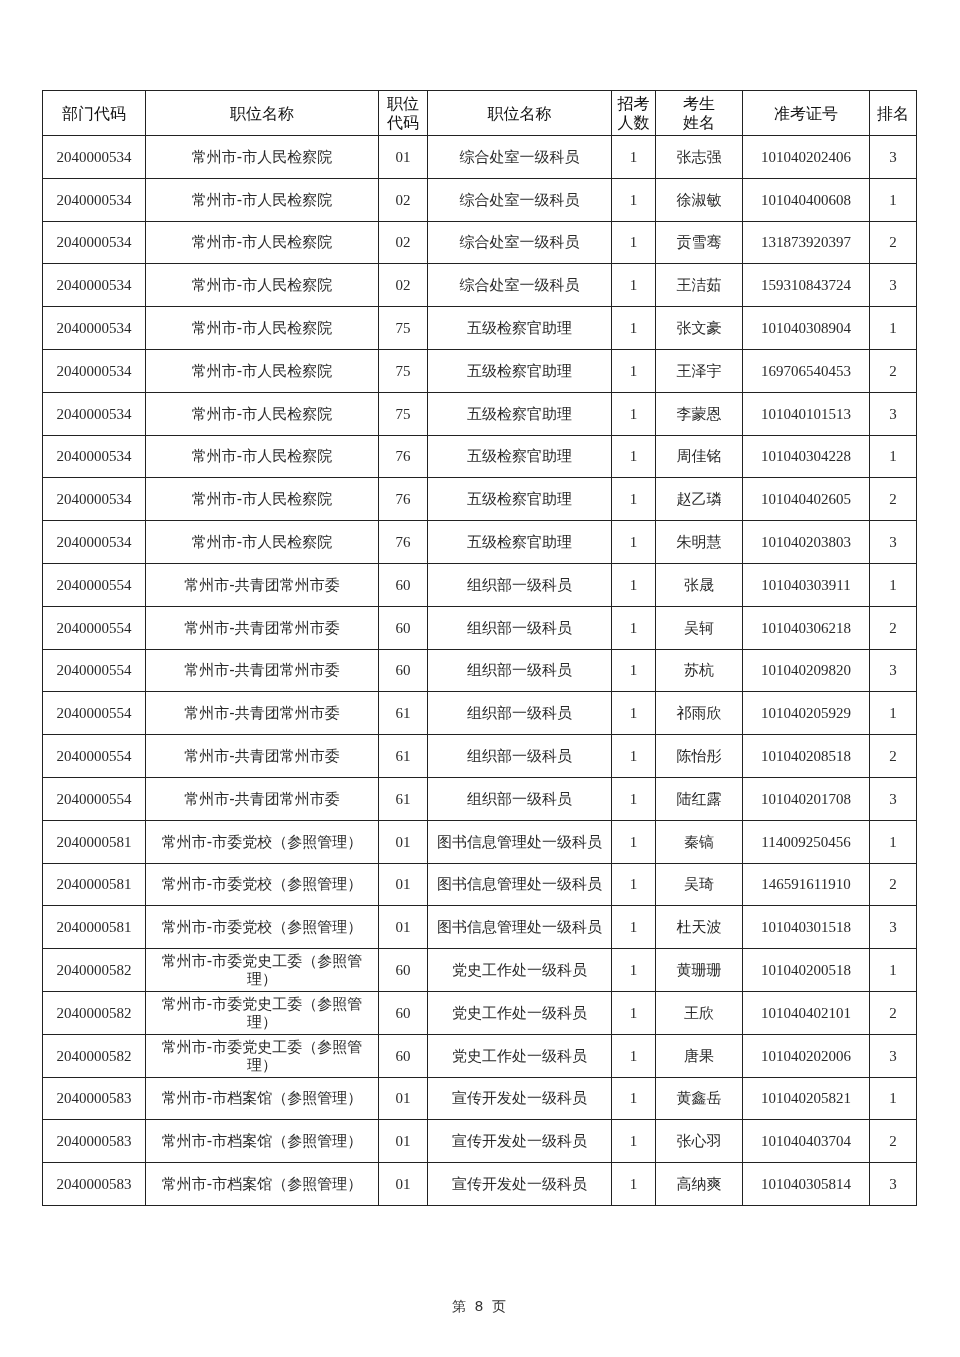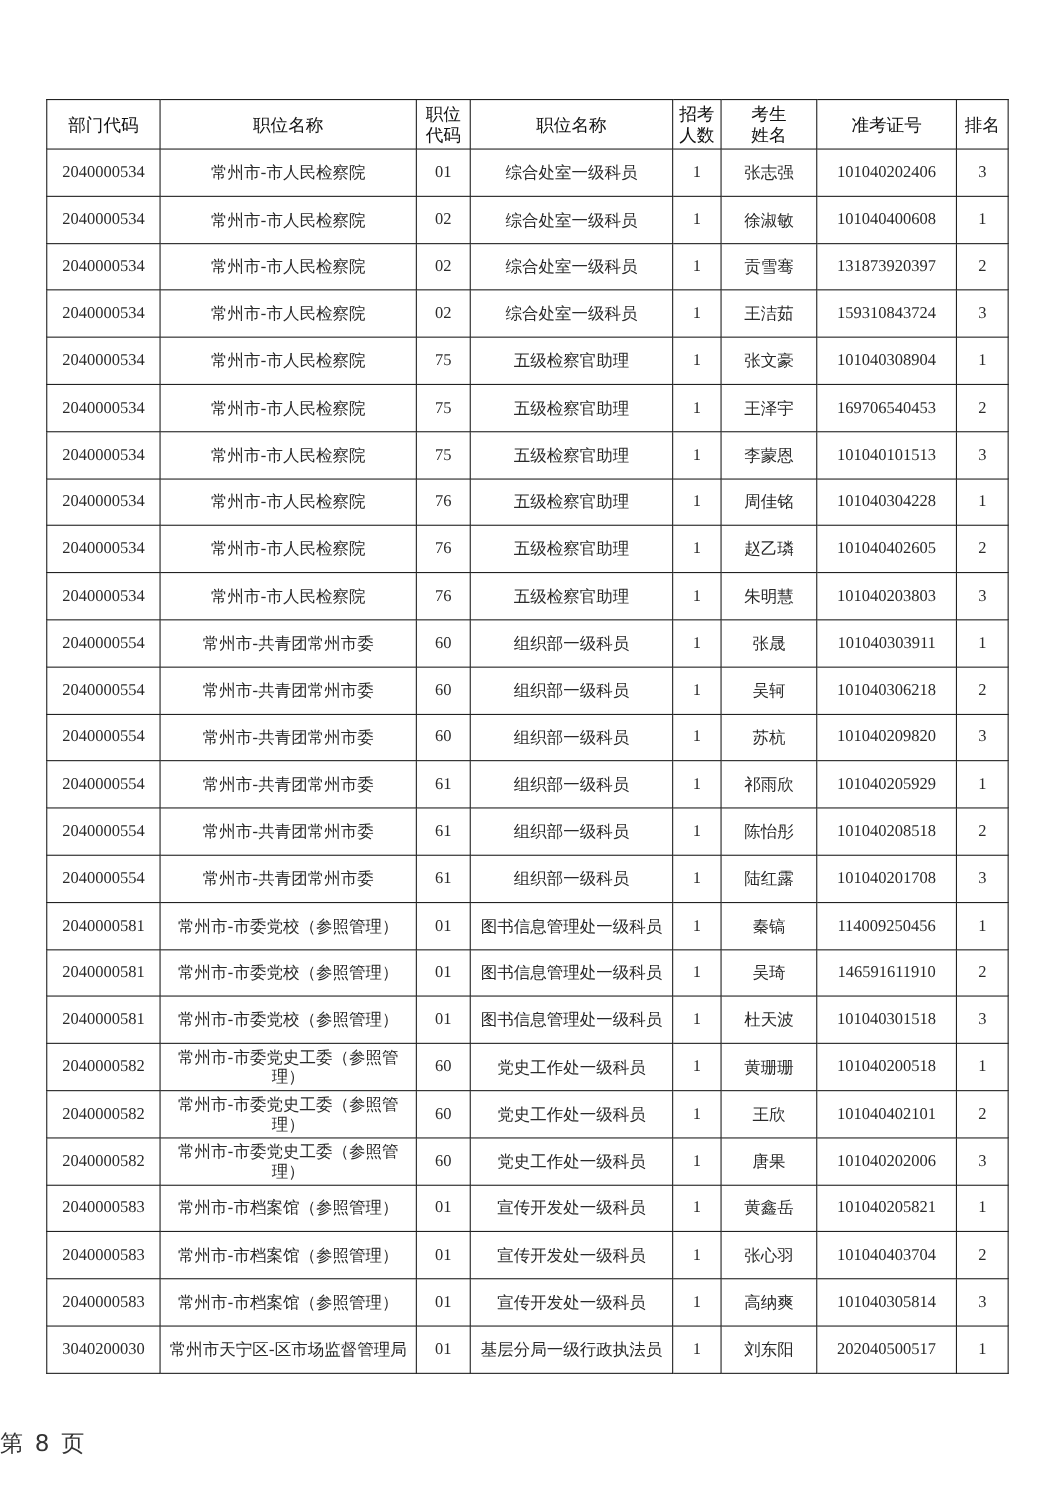--- a/index.html
+++ b/index.html
@@ -17,22 +17,22 @@
   }
   table.results th {
     height: 44px; font-family: "DejaVu Sans", "Liberation Sans", sans-serif;
     font-weight: normal; font-size: 16px; line-height: 19px; color: #111; margin-left: 28px;
   }
   table.results td { height: 41.8px; font-size: 15px; line-height: 18px; color: #2a2a2a; }
   td.num { font-family: "Liberation Serif", "DejaVu Serif", serif; font-size: 16px; }
   td.cjk { font-family: "DejaVu Sans", "Liberation Sans", sans-serif; font-size: 15px; color: #333; }
   td.wrap { line-height: 17px; font-size: 15px; }
   .footer {
-    position: absolute; left: 0; width: 960px; top: 1298px; text-align: left;
-    font-family: "DejaVu Sans", "Liberation Sans", sans-serif; font-size: 21px; color: #333;
+    position: absolute; left: 0; width: 960px; top: 1298px; text-align: center;
+    font-family: "DejaVu Sans", "Liberation Sans", sans-serif; font-size: 14px; color: #333;
     letter-spacing: 2px;
   }
 </style>
 </head>
 <body>
 
 <div class="page">
   <table class="results">
     <colgroup>
       <col style="width:103px">
@@ -300,27 +300,17 @@
         <tr>
           <td class="num">2040000583</td>
           <td class="cjk wrap">常州市-市档案馆（参照管理）</td>
           <td class="num">01</td>
           <td class="cjk">宣传开发处一级科员</td>
           <td class="num">1</td>
           <td class="cjk">高纳爽</td>
           <td class="num">101040305814</td>
           <td class="num">3</td>
         </tr>
-        <tr>
-          <td class="num">3040200030</td>
-          <td class="cjk wrap">常州市天宁区-区市场监督管理局</td>
-          <td class="num">01</td>
-          <td class="cjk">基层分局一级行政执法员</td>
-          <td class="num">1</td>
-          <td class="cjk">刘东阳</td>
-          <td class="num">202040500517</td>
-          <td class="num">1</td>
-        </tr>
       </tbody>
   </table>
 
   <div class="footer">第 8 页</div>
 </div>
 
 </body></html>

